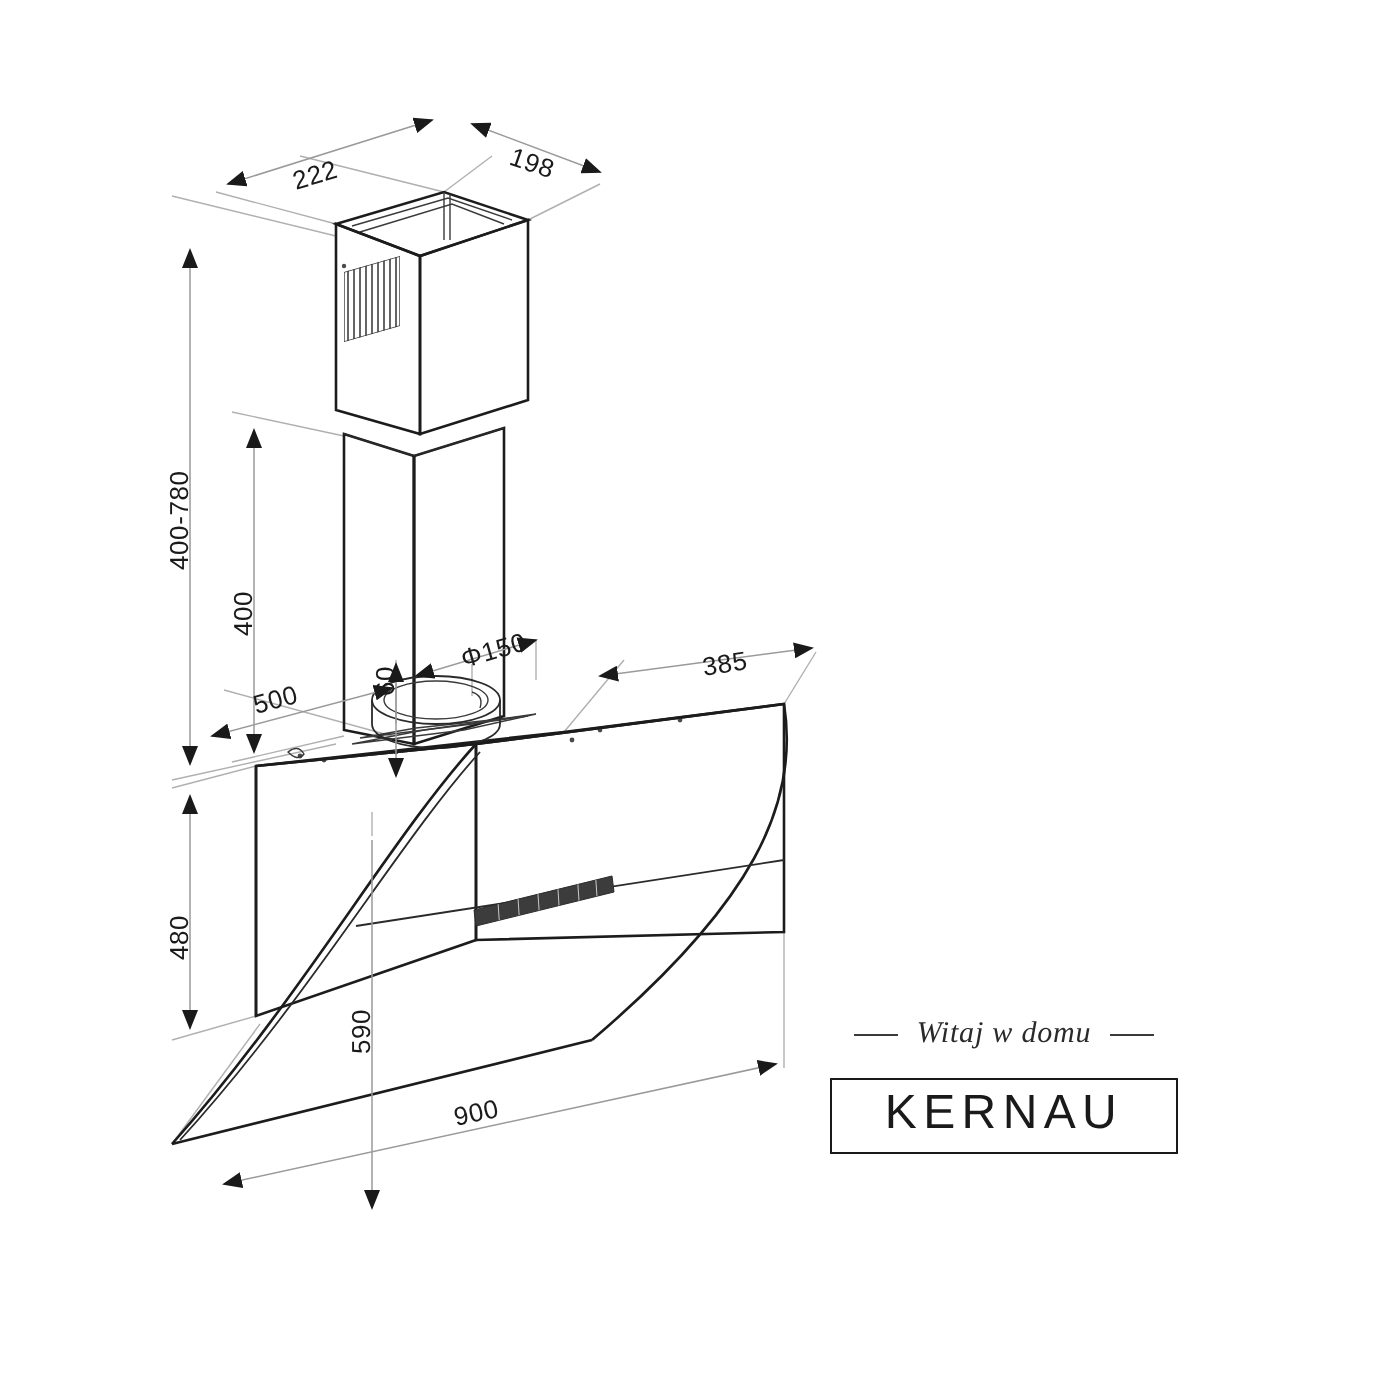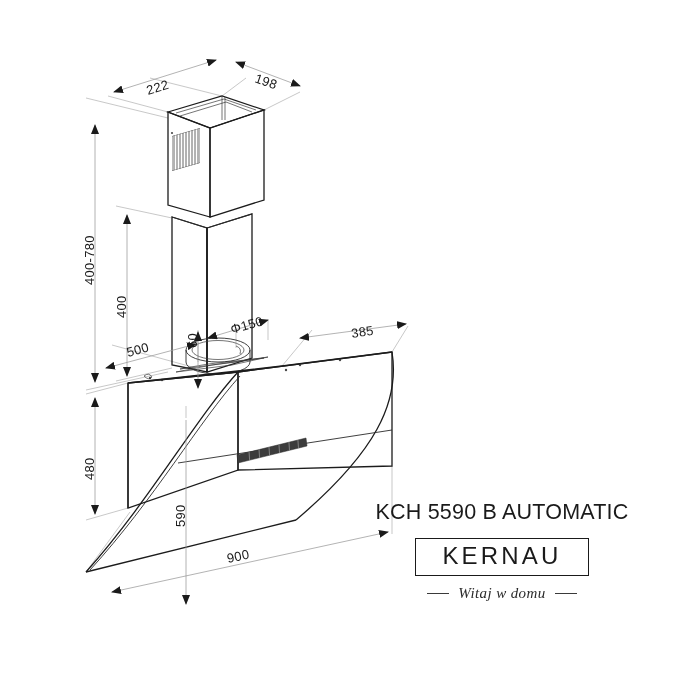--- a/index.html
+++ b/index.html
@@ -286,24 +286,23 @@
       <text class="dim-text" transform="translate(94,480) rotate(-90)">480</text>
 
       <text class="dim-text" transform="translate(185,527) rotate(-90)">590</text>
 
       <text class="dim-text" transform="translate(228,563) rotate(-12)">900</text>
     </g>
   </svg>
 </div>
 
 <div id="label-block">
-  <div id="model-name">KCH 5590 B AUTOMATIC</div>
-
-  <div id="logo-box">
-    <div id="logo-text">KERNAU</div>
-  </div>
 
   <div id="tagline-row">
     <span class="tag-rule"></span>
     <span id="tagline">Witaj w domu</span>
     <span class="tag-rule"></span>
   </div>
+
+  <div id="logo-box">
+    <div id="logo-text">KERNAU</div>
+  </div>
 </div>
 
 </body></html>

